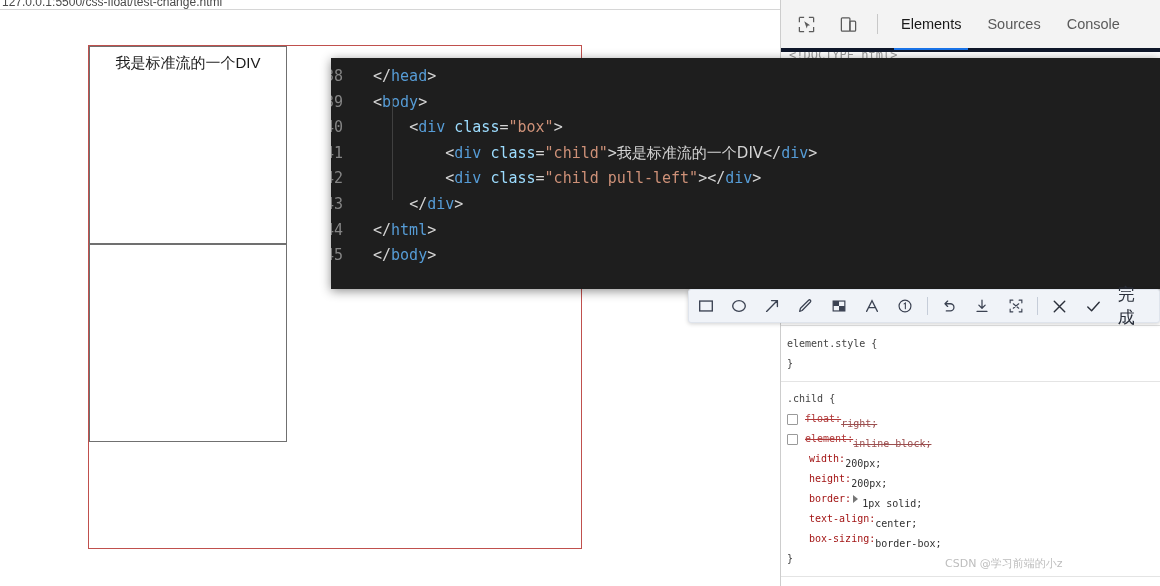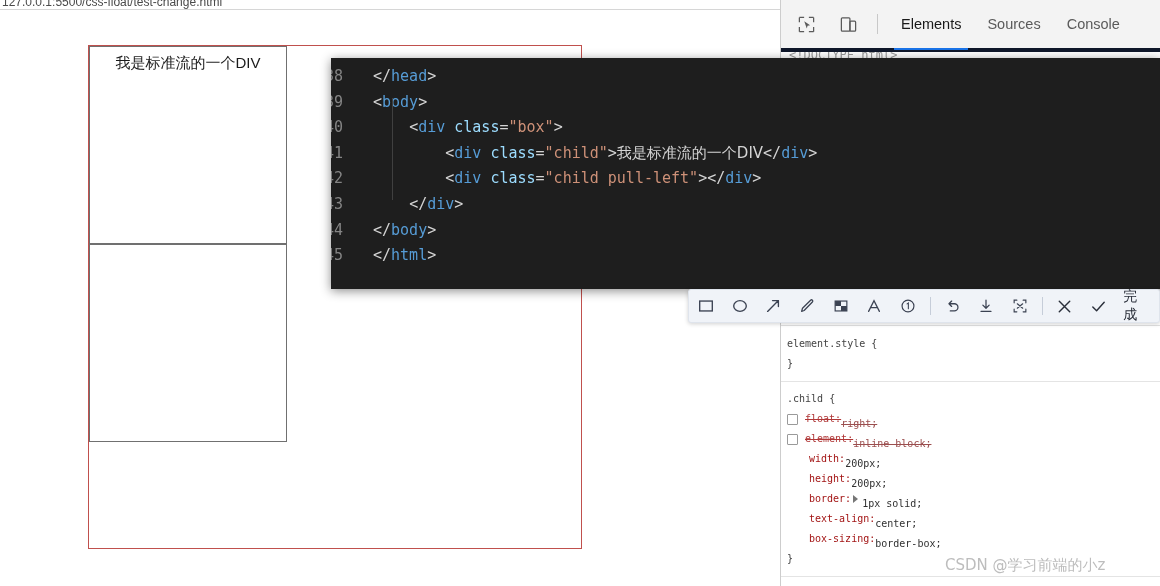--- a/index.html
+++ b/index.html
@@ -198,28 +198,28 @@
     display:flex; align-items:center;
     box-shadow:0 1px 4px rgba(0,0,0,.18);
     z-index:50;
   }
   .annot-btn{
     width:34px; height:32px; display:flex; align-items:center;
     justify-content:center; cursor:pointer; color:#3b4252;
   }
   .annot-sep{ width:1px; height:18px; background:#c6cdd9; margin:0 5px; }
   .annot-done{
-    font-size:14px; color:#2a2f3a; padding:0 8px; cursor:pointer;
+    font-size:17px; color:#2a2f3a; padding:0 8px; cursor:pointer;
     font-family:"DejaVu Sans","Liberation Sans",sans-serif;
   }
 
   
   .watermark{
     position:absolute; left:945px; top:556px;
-    font-size:15px; color:#bdbdbd; white-space:nowrap; z-index:60;
+    font-size:11px; color:#bdbdbd; white-space:nowrap; z-index:60;
     font-family:"DejaVu Sans","Liberation Sans",sans-serif;
   }
 </style>
 </head>
 <body>
 
 <div id="root">
 
   <div class="urlstrip">
     <div class="urltext">127.0.0.1:5500/css-float/test-change.html</div>
@@ -352,22 +352,22 @@
         <div class="ln" style="top: 159.6px;">44</div>
         <div class="ln" style="top: 185.2px;">45</div>
       </div>
     <div class="codebody" id="code-body" style="padding-top: 6px;">
         <div class="cl"><span class="t-punc">&lt;/</span><span class="t-tag">head</span><span class="t-punc">&gt;</span></div>
         <div class="cl"><span class="t-punc">&lt;</span><span class="t-tag">body</span><span class="t-punc">&gt;</span></div>
         <div class="cl"><span>    </span><span class="t-punc">&lt;</span><span class="t-tag">div</span><span class="t-text"> </span><span class="t-attr">class</span><span class="t-punc">=</span><span class="t-str">"box"</span><span class="t-punc">&gt;</span></div>
         <div class="cl"><span>        </span><span class="t-punc">&lt;</span><span class="t-tag">div</span><span class="t-text"> </span><span class="t-attr">class</span><span class="t-punc">=</span><span class="t-str">"child"</span><span class="t-punc">&gt;</span><span class="t-cjk">我是标准流的一个DIV</span><span class="t-punc">&lt;/</span><span class="t-tag">div</span><span class="t-punc">&gt;</span></div>
         <div class="cl"><span>        </span><span class="t-punc">&lt;</span><span class="t-tag">div</span><span class="t-text"> </span><span class="t-attr">class</span><span class="t-punc">=</span><span class="t-str">"child pull-left"</span><span class="t-punc">&gt;</span><span class="t-punc">&lt;/</span><span class="t-tag">div</span><span class="t-punc">&gt;</span></div>
         <div class="cl"><span>    </span><span class="t-punc">&lt;/</span><span class="t-tag">div</span><span class="t-punc">&gt;</span></div>
+        <div class="cl"><span class="t-punc">&lt;/</span><span class="t-tag">html</span><span class="t-punc">&gt;</span></div>
         <div class="cl"><span class="t-punc">&lt;/</span><span class="t-tag">body</span><span class="t-punc">&gt;</span></div>
-        <div class="cl"><span class="t-punc">&lt;/</span><span class="t-tag">html</span><span class="t-punc">&gt;</span></div>
       </div>
     <div class="guide"></div>
   </div>
 
   <div class="annot-bar">
     <div class="annot-btn">
       <svg width="18" height="18" viewBox="0 0 20 20">
           <rect x="3" y="4.5" width="14" height="11" stroke="#3b4252" stroke-width="1.5" fill="none"></rect>
         </svg>
     </div>

